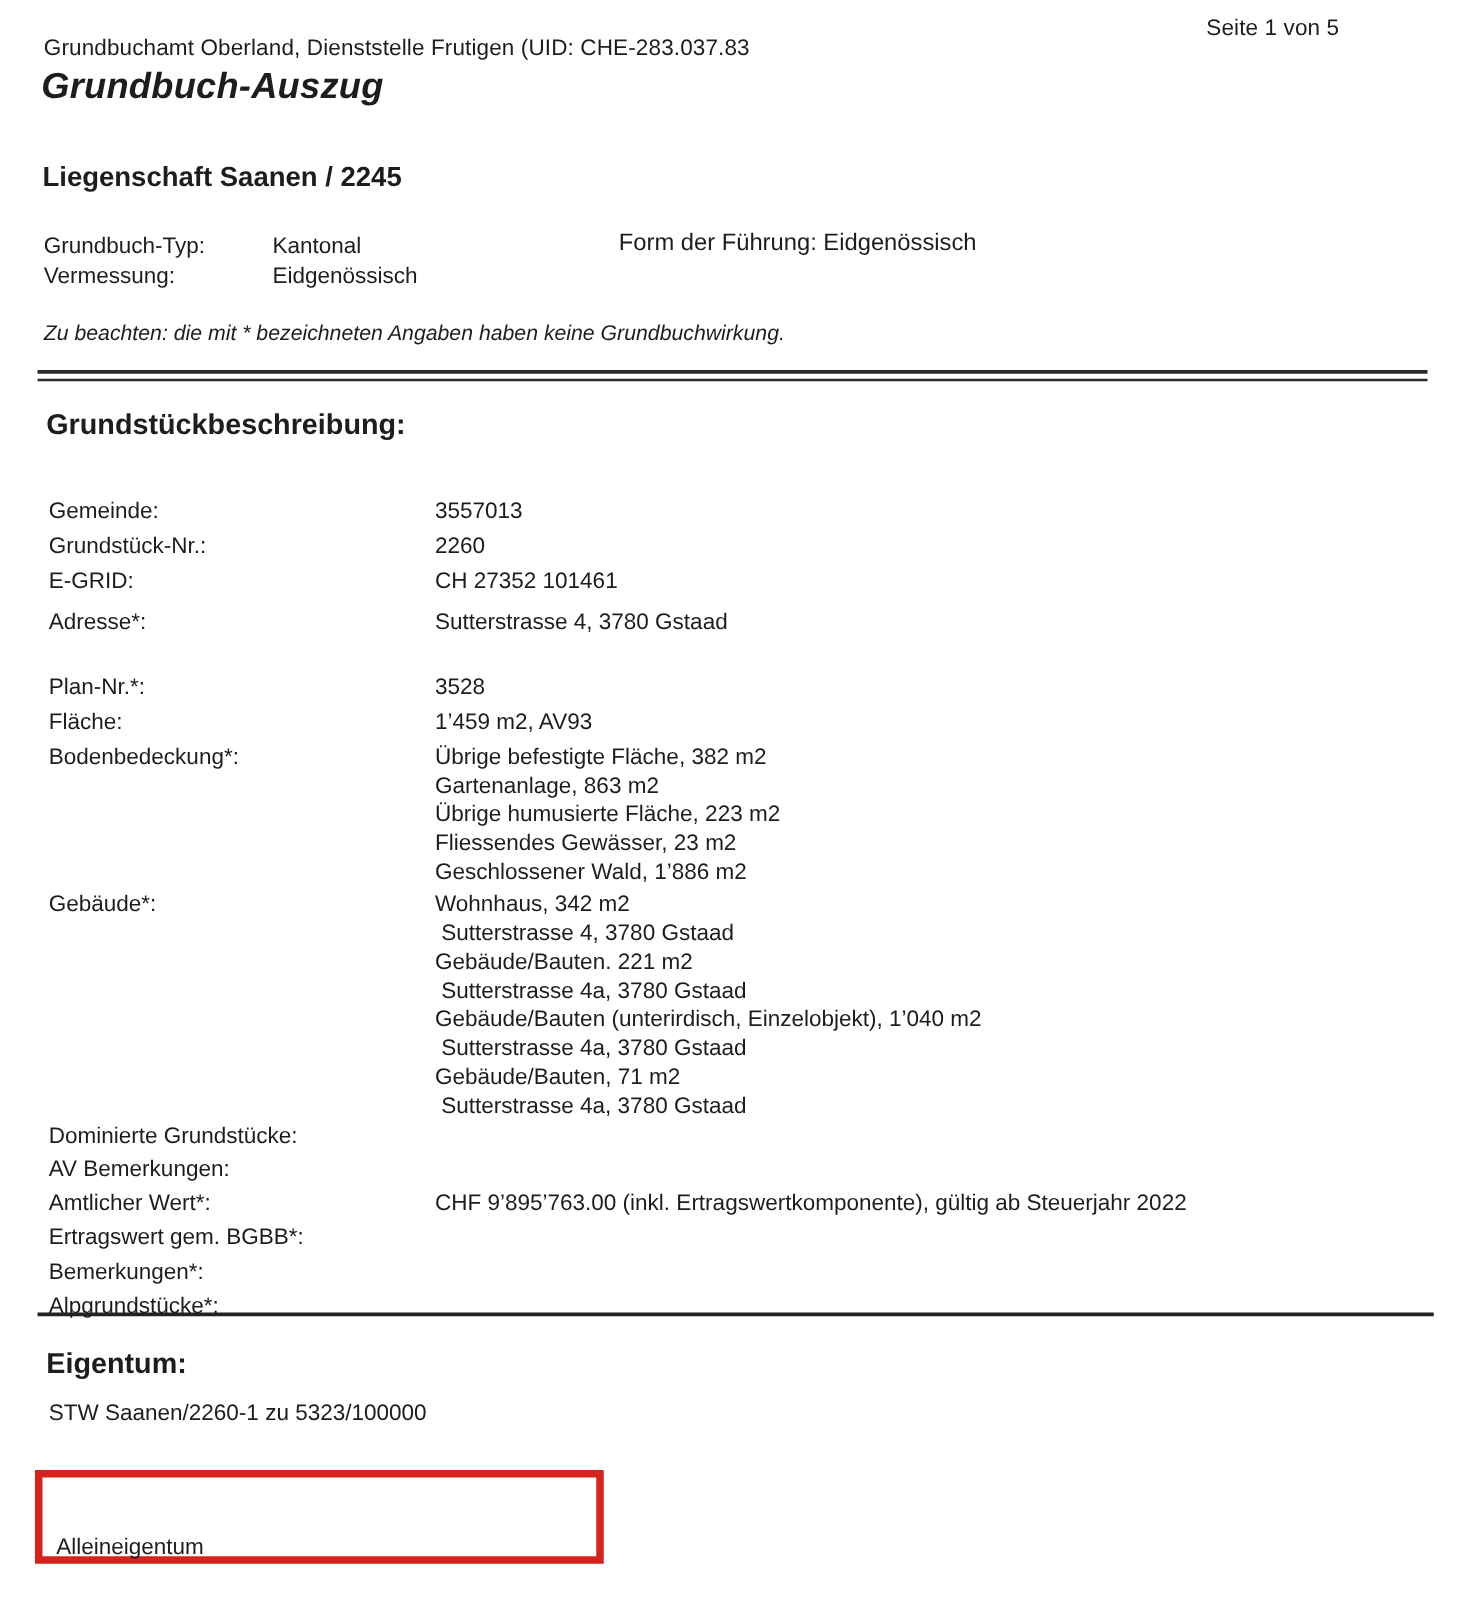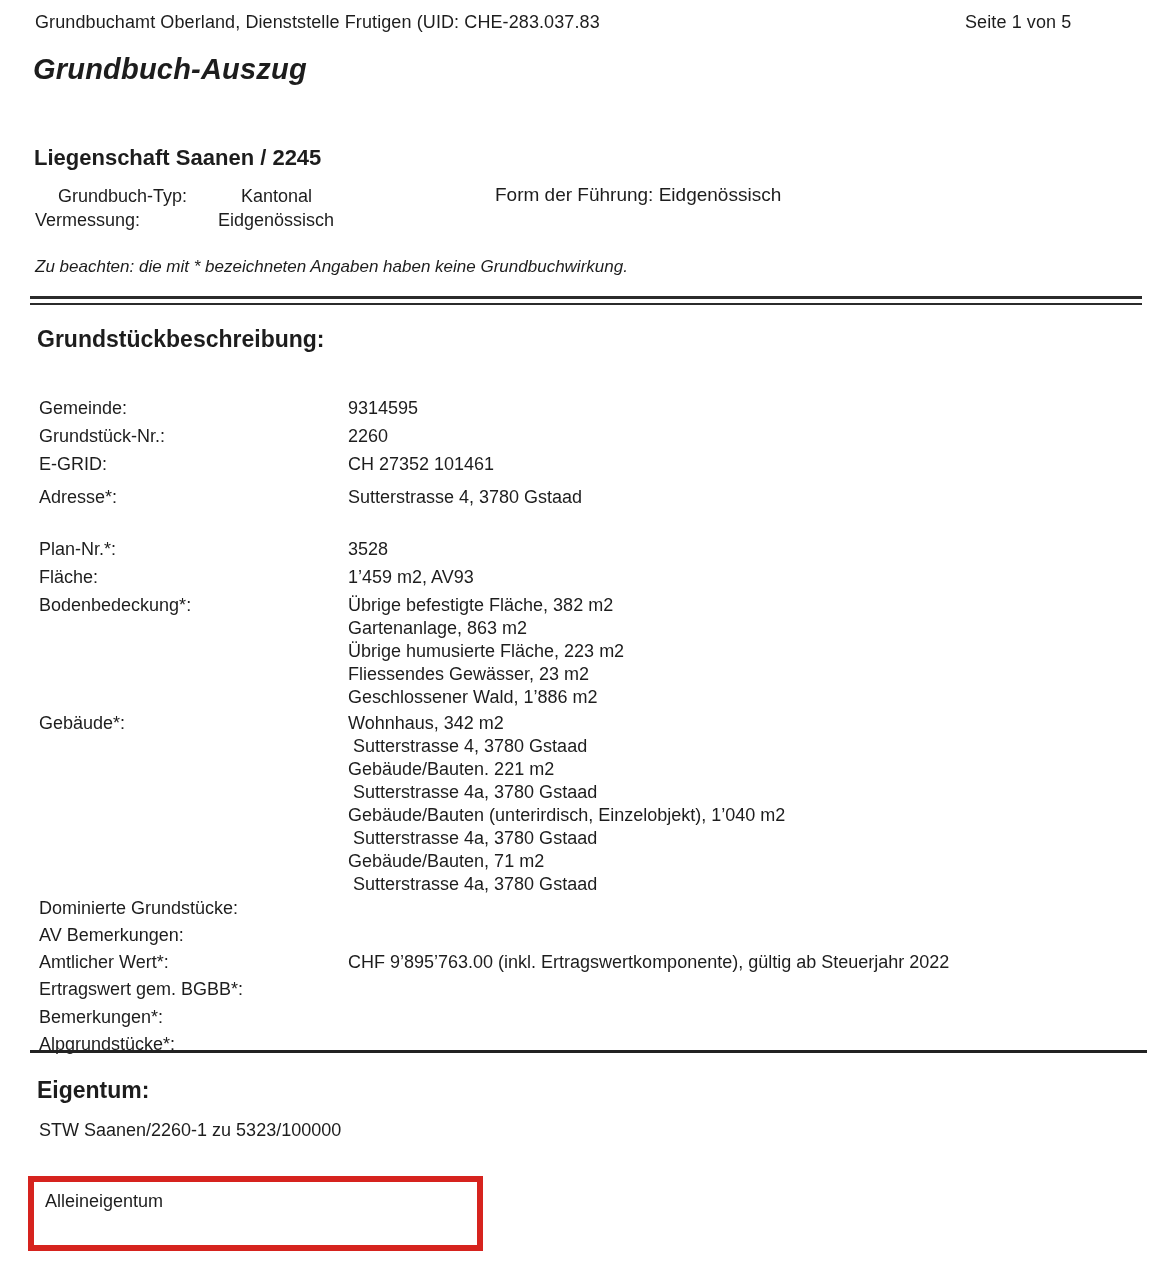--- a/index.html
+++ b/index.html
@@ -8,27 +8,27 @@
     width: 1168px;
     height: 1280px;
     background: #ffffff;
     color: #1d1d1d;
     font-family: "Liberation Sans", sans-serif;
     font-size: 18px;
     overflow: hidden;
   }
   .abs { position: absolute; }
   .hdr { top: 12px; font-size: 18px; letter-spacing: 0.1px; }
-  .hdr-left { left: 35px; }
+  .hdr-left { left: 35px; margin-top: 16px; }
   .hdr-right { left: 965px; }
   .doc-title { top: 53px; left: 33px; font-size: 29px; font-weight: bold; letter-spacing: 0.2px; font-style: italic; }
-  .prop-title { top: 129px; left: 34px; font-size: 22px; font-weight: bold; margin-top: 16px; }
+  .prop-title { top: 129px; left: 34px; font-size: 22px; font-weight: bold; }
   .meta-label { left: 35px; }
   .meta-value { left: 218px; }
-  .meta-row1 { top: 186px; margin-left: 23px; }
+  .meta-row1 { top: 186px; }
   .meta-row2 { top: 210px; }
   .meta-form { top: 184px; left: 495px; font-size: 19px; }
   .note { top: 257px; left: 35px; font-style: italic; font-size: 17px; }
   .rule-double {
     top: 296px; left: 30px; width: 1112px; height: 4px;
     border-top: 3px solid #2b2b2b; border-bottom: 2px solid #2b2b2b;
   }
   .rule-single {
     top: 1050px; left: 30px; width: 1117px; height: 0;
     border-top: 3px solid #222222;
@@ -38,21 +38,21 @@
   .sec-own { top: 1077px; text-align: right; }
   .field-label { left: 39px; line-height: 23px; }
   .field-value { left: 348px; line-height: 23px; white-space: pre-wrap; }
   .own-share { top: 1120px; left: 39px; }
   .own-journal { top: 1120px; left: 697px; line-height: 24px; white-space: pre-wrap; }
   .owner-box {
     top: 1176px; left: 28px; width: 432px; height: 56px;
     border: 6px solid #d6231e;
     padding: 7px 0 0 11px;
   }
-  .owner-box div { line-height: 24px; }
+  .owner-box div { line-height: 24px; margin-top: 36px; }
   .owner-journal { top: 1211px; left: 697px; line-height: 24px; }
 </style>
 </head>
 <body>
 
 <div class="page">
 
   <div class="abs hdr hdr-left">Grundbuchamt Oberland, Dienststelle Frutigen (UID: CHE-283.037.83</div>
   <div class="abs hdr hdr-right">Seite 1 von 5</div>
 
@@ -69,21 +69,21 @@
   <div class="abs meta-value meta-row2">Eidgenössisch</div>
 
   <div class="abs note">Zu beachten: die mit * bezeichneten Angaben haben keine Grundbuchwirkung.</div>
 
   <div class="abs rule-double"></div>
 
   <div class="abs section-heading sec-desc">Grundstückbeschreibung:</div>
 
   <div>
     <div class="abs field-label" style="top:397px">Gemeinde:</div>
-    <div class="abs field-value" style="top:397px">9314595</div>
+    <div class="abs field-value" style="top:397px">3557013</div>
   </div>
   <div>
     <div class="abs field-label" style="top:425px">Grundstück-Nr.:</div>
     <div class="abs field-value" style="top:425px">2260</div>
   </div>
   <div>
     <div class="abs field-label" style="top:453px">E-GRID:</div>
     <div class="abs field-value" style="top:453px">CH 27352 101461</div>
   </div>
   <div>

